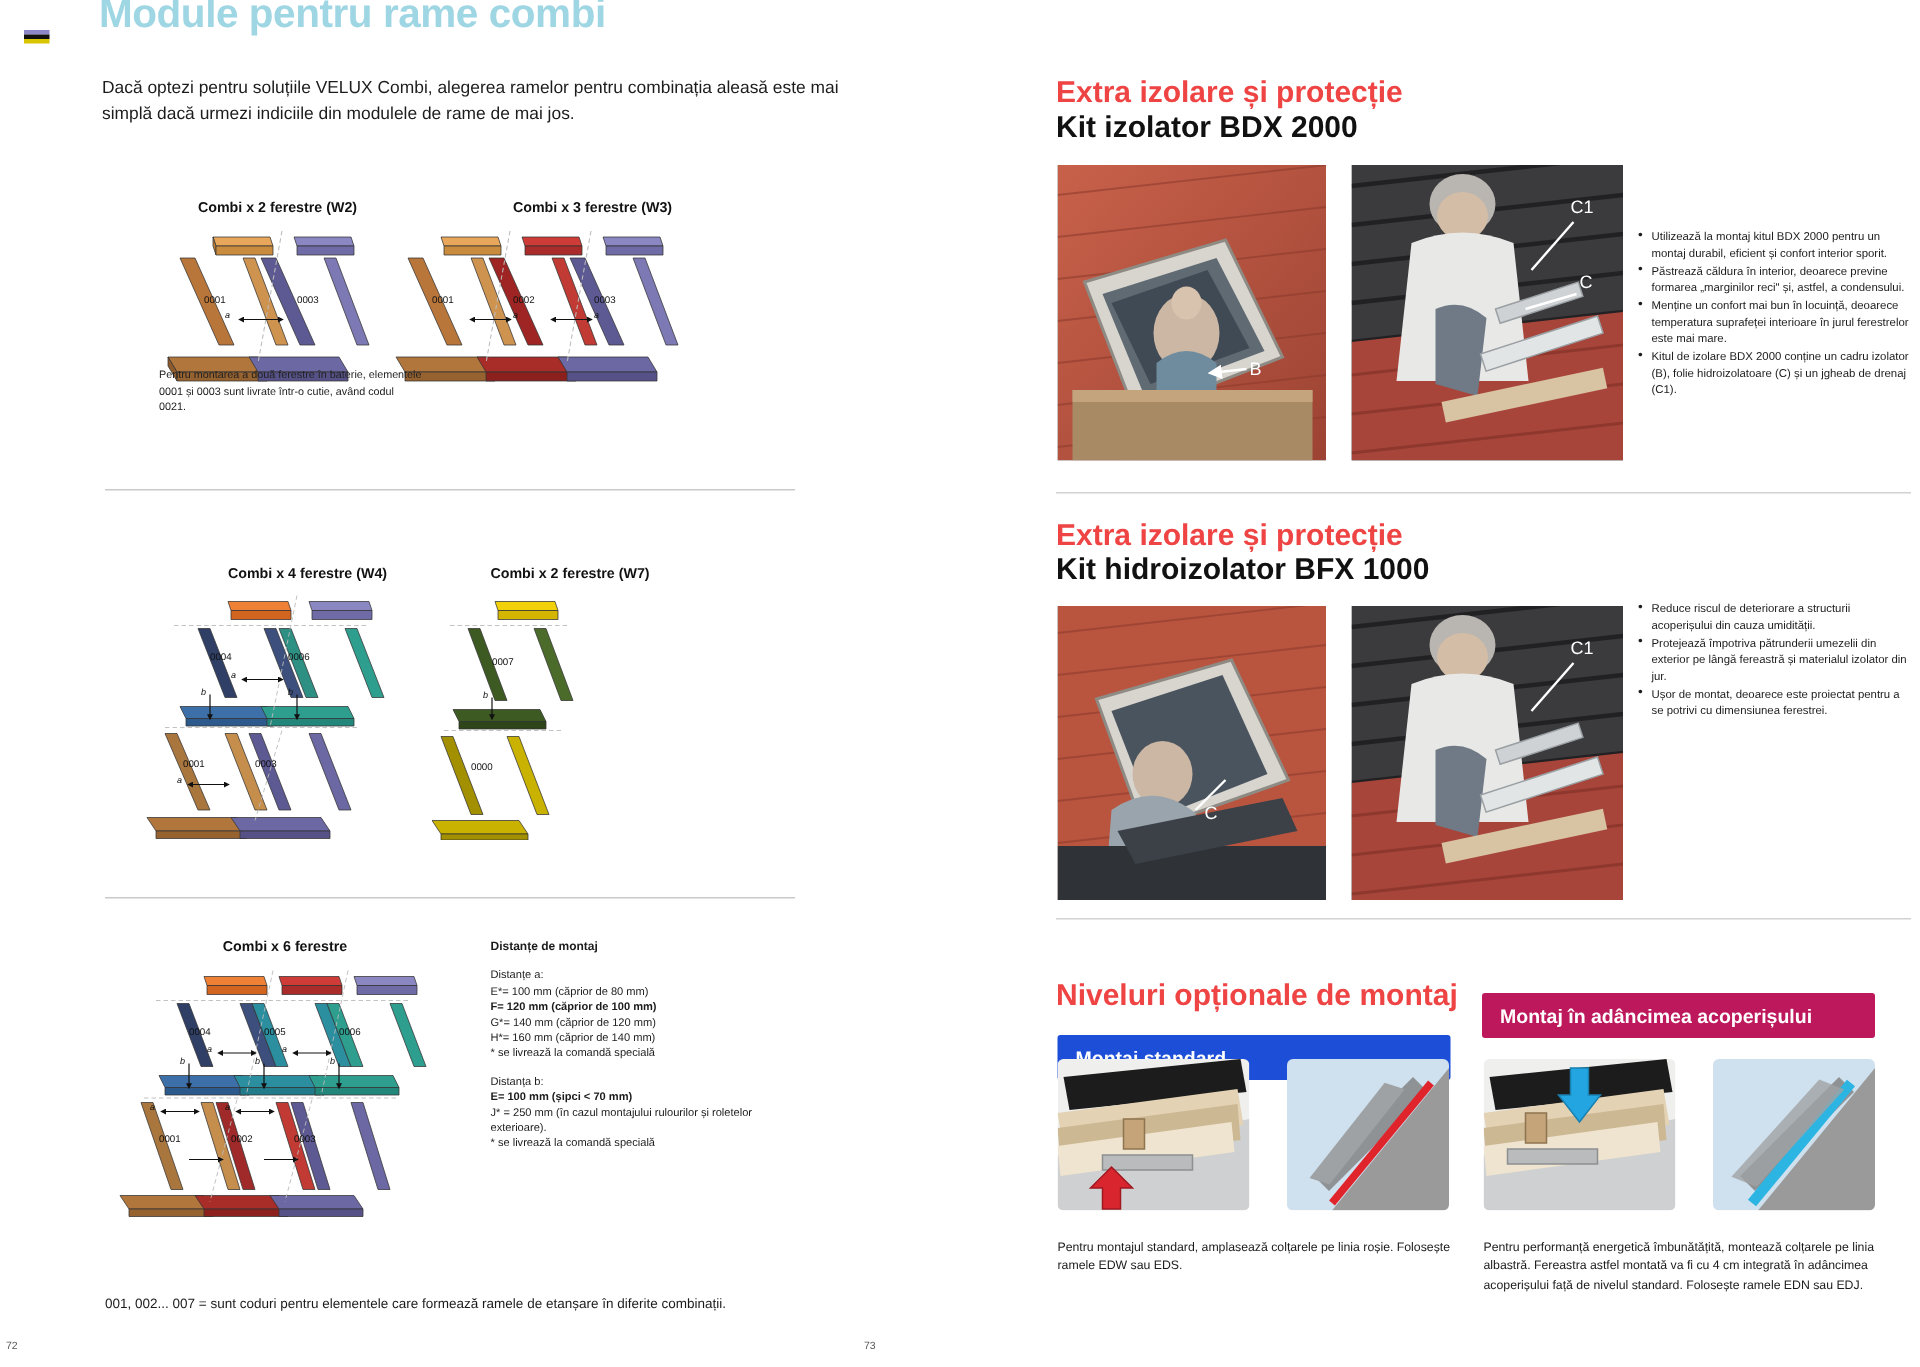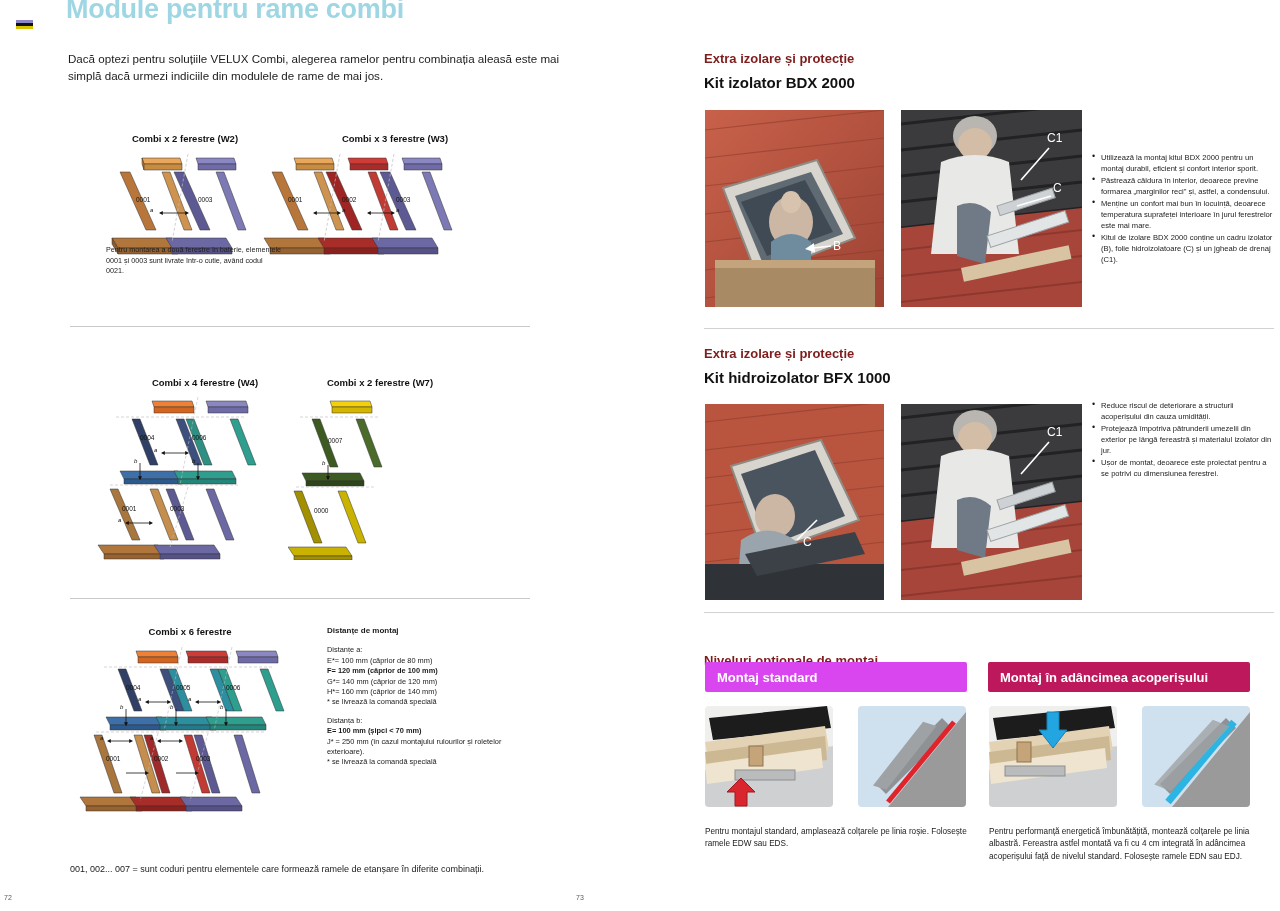--- a/index.html
+++ b/index.html
@@ -46,24 +46,24 @@
 
   
   .dist{
     position:absolute;left:327px;top:626px;width:200px;
     font-size:7.4px;line-height:10.4px;color:#1b1b1b;
   }
   .dist h4{margin:0 0 9px 0;font-size:8px;}
   .dist p{margin:0 0 8px 0;}
   .dist b{font-weight:bold;}
   .sec-sub{
-    position:absolute;font-size:13px;font-weight:bold;color:#7f1d1d;
+    position:absolute;font-size:20px;font-weight:bold;color:#ef4444;
   }
   .sec-main{
-    position:absolute;font-size:15px;font-weight:bold;color:#111;
+    position:absolute;font-size:20px;font-weight:bold;color:#111;
   }
   .rrule{position:absolute;background:#d2d2d2;height:1px;left:704px;width:570px;}
 
   .photo{position:absolute;overflow:hidden;background:#a3a3a3;}
   .bullets{
     position:absolute;font-size:7.6px;line-height:11px;color:#1b1b1b;
     list-style:none;margin:0;padding:0;
   }
   .bullets li{position:relative;padding-left:9px;margin-bottom:1px;}
   .bullets li:before{
@@ -458,21 +458,21 @@
   <ul class="bullets" style="left:1092px;top:400px;width:182px;">
     <li>Reduce riscul de deteriorare a structurii acoperișului din cauza umidității.</li>
     <li>Protejează împotriva pătrunderii umezelii din exterior pe lângă fereastră și materialul izolator din jur.</li>
     <li>Ușor de montat, deoarece este proiectat pentru a se potrivi cu dimensiunea ferestrei.</li>
   </ul>
 
   <div class="rrule" style="top:612px;"></div>
 
   <div class="sec-sub" style="left:704px;top:653px;">Niveluri opționale de montaj</div>
 
-  <div class="banner" style="left:705px;top:662px;width:262px;background:#d946ef;">
+  <div class="banner" style="left:705px;top:690px;width:262px;background:#1d4ed8;">
     <span>Montaj standard</span>
   </div>
   <div class="banner" style="left:988px;top:662px;width:262px;background:#be185d;">
     <span>Montaj în adâncimea acoperișului</span>
   </div>
 
   <div class="mphoto" style="left:705px;top:706px;width:128px;height:101px;">
     <svg width="128" height="101" viewBox="0 0 128 101">
       <rect width="128" height="101" fill="#efefee"></rect>
       <polygon points="0,64 128,40 128,101 0,101" fill="#cfd0d1"></polygon>

